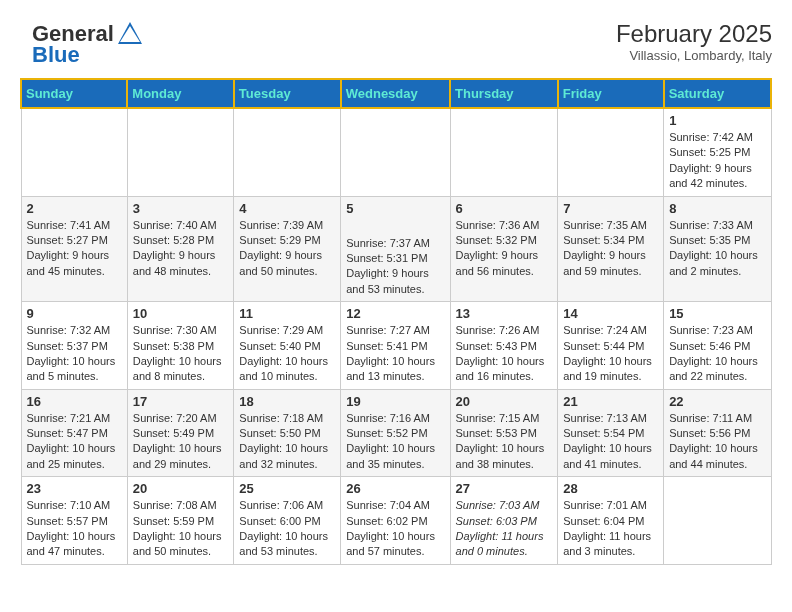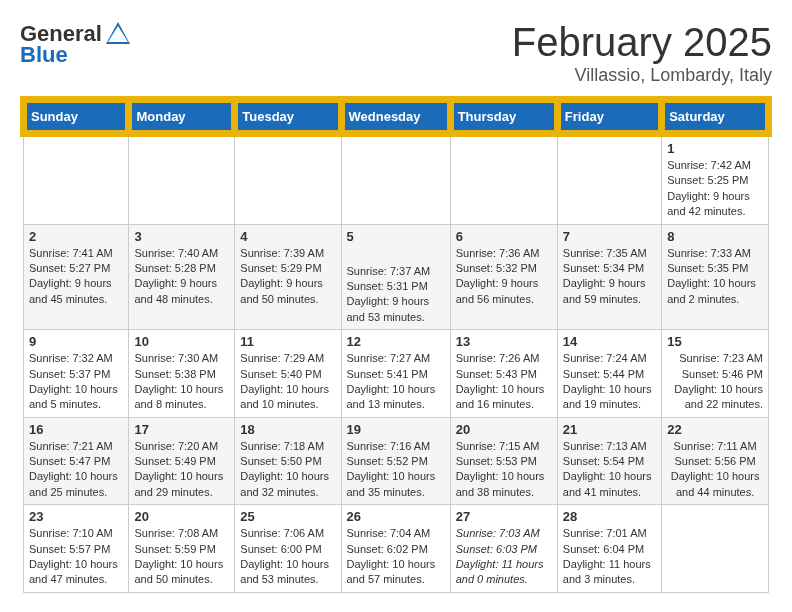--- a/index.html
+++ b/index.html
@@ -2,39 +2,39 @@
 <html><head>
   <meta charset="utf-8">
   <style>
     * { box-sizing: border-box; margin: 0; padding: 0; }
     body { font-family: Arial, sans-serif; background: #fff; width: 792px; height: 612px; overflow: hidden; }
     
     .page { width: 792px; min-height: 612px; padding: 20px; }
     
     .header { display: flex; justify-content: space-between; align-items: flex-start; margin-bottom: 10px; }
     
-    .logo { display: flex; align-items: flex-start; }
+    .logo { display: flex; align-items: flex-start; margin-left: 12px; }
     .logo-text { font-size: 22px; font-weight: bold; }
     .logo-general { color: #333; }
     .logo-blue { color: #1a6bba; }
     
     .title-block { text-align: right; }
-    .month-title { font-size: 40px; color: #333; font-weight: normal; }
-    .location { font-size: 18px; color: #555; }
+    .month-title { font-size: 24px; color: #333; font-weight: normal; }
+    .location { font-size: 13px; color: #555; }
     
     .calendar { width: 100%; border-collapse: collapse; }
     
     .calendar thead th {
       background: #1a6bba;
-      color: #ffffff;
+      color: #5eead4;
       padding: 6px 4px;
       font-size: 13px;
       font-weight: bold;
       text-align: left;
-      border: 7px solid #eab308;
+      border: 2px solid #eab308;
     }
     
     .calendar tbody td {
       border: 1px solid #ccc;
       vertical-align: top;
       padding: 4px 5px;
       width: 113px;
       min-height: 80px;
       font-size: 10px;
       color: #333;
@@ -186,21 +186,21 @@
 Daylight: 10 hours and 16 minutes.</div>
           </td>
           <td>
             <span class="day-num">14</span>
             <div class="day-info" style="white-space: pre-line;">Sunrise: 7:24 AM
 Sunset: 5:44 PM
 Daylight: 10 hours and 19 minutes.</div>
           </td>
           <td>
             <span class="day-num">15</span>
-            <div class="day-info" style="white-space: pre-line; text-align: right;">Sunrise: 7:23 AM
+            <div class="day-info" style="white-space: pre-line;">Sunrise: 7:23 AM
 Sunset: 5:46 PM
 Daylight: 10 hours and 22 minutes.</div>
           </td>
         </tr>
         <tr>
           <td>
             <span class="day-num">16</span>
             <div class="day-info" style="white-space: pre-line;">Sunrise: 7:21 AM
 Sunset: 5:47 PM
 Daylight: 10 hours and 25 minutes.</div>
@@ -230,21 +230,21 @@
 Daylight: 10 hours and 38 minutes.</div>
           </td>
           <td>
             <span class="day-num">21</span>
             <div class="day-info" style="white-space: pre-line;">Sunrise: 7:13 AM
 Sunset: 5:54 PM
 Daylight: 10 hours and 41 minutes.</div>
           </td>
           <td>
             <span class="day-num">22</span>
-            <div class="day-info" style="white-space: pre-line; text-align: center;">Sunrise: 7:11 AM
+            <div class="day-info" style="white-space: pre-line;">Sunrise: 7:11 AM
 Sunset: 5:56 PM
 Daylight: 10 hours and 44 minutes.</div>
           </td>
         </tr>
         <tr>
           <td>
             <span class="day-num">23</span>
             <div class="day-info" style="white-space: pre-line;">Sunrise: 7:10 AM
 Sunset: 5:57 PM
 Daylight: 10 hours and 47 minutes.</div>

